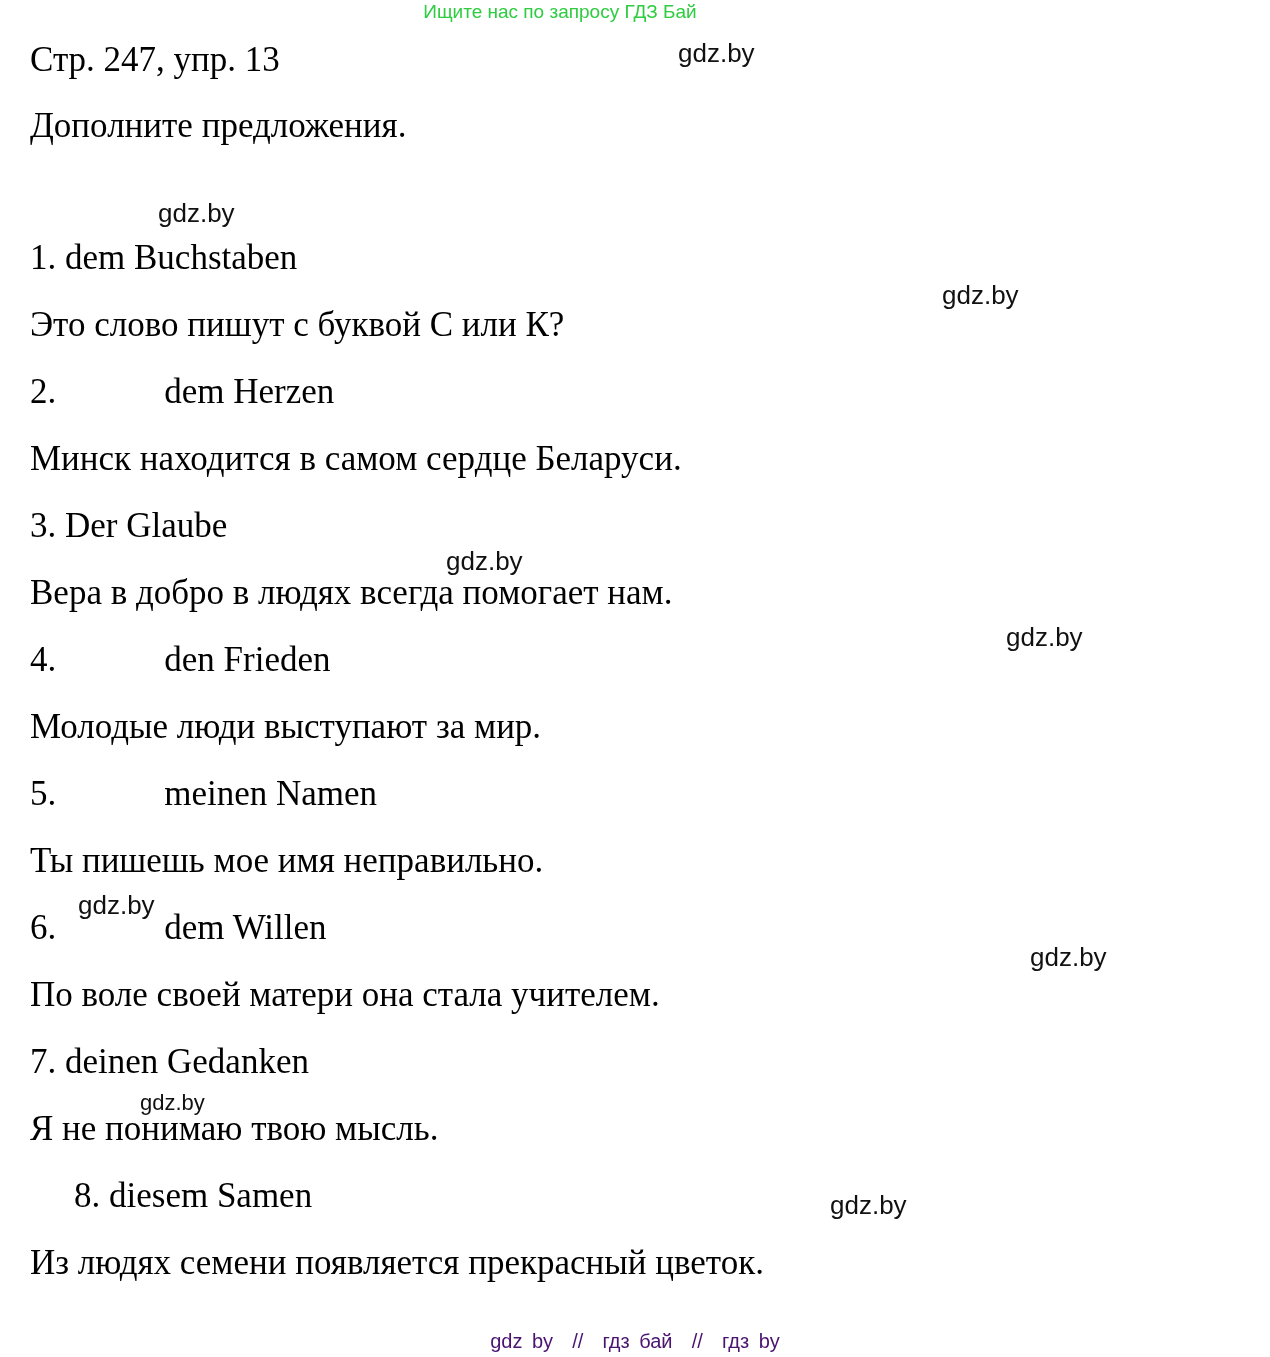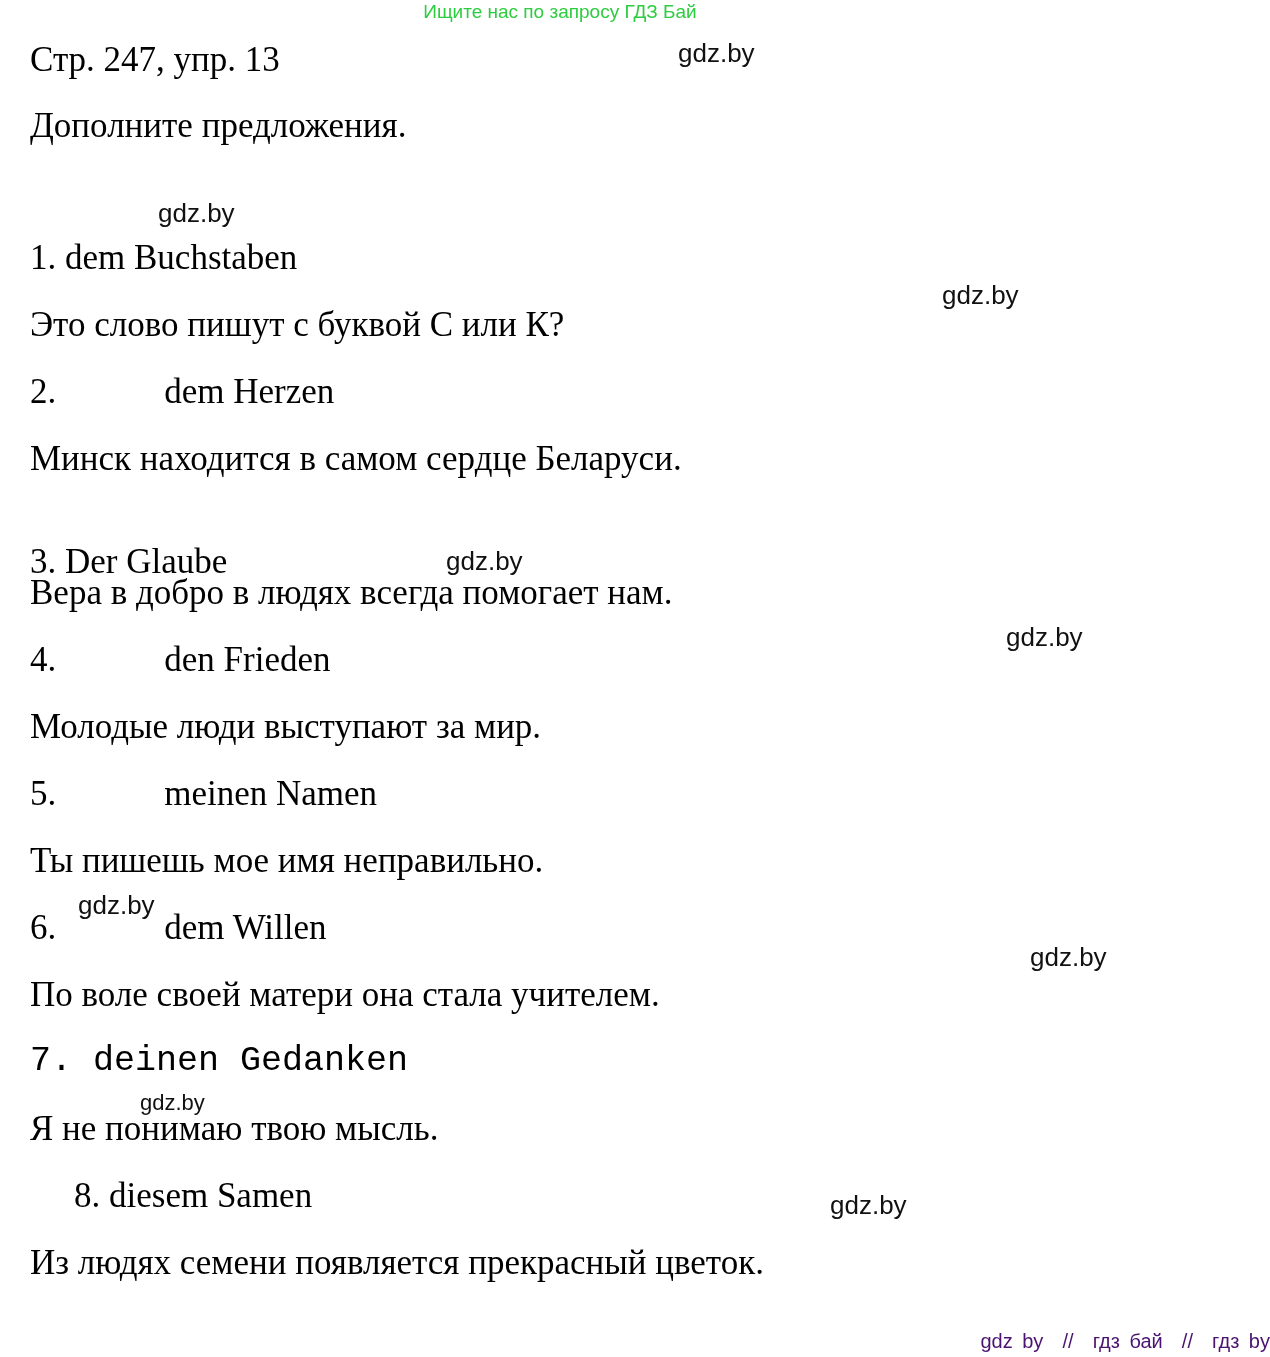--- a/index.html
+++ b/index.html
@@ -12,21 +12,21 @@
     .serif {
       position: absolute; left: 30px;
       font-family: "Liberation Serif", serif; font-size: 35px; color: #000;
       line-height: 1; white-space: nowrap;
     }
     .wm {
       position: absolute; font-family: "Liberation Sans", sans-serif; font-size: 26px;
       color: #111; white-space: nowrap; line-height: 1;
     }
     .footer {
-      position: absolute; left: 0; top: 1330px; width: 1270px; text-align: right;
+      position: absolute; left: 0; top: 1330px; width: 1270px; text-align: center;
       font-family: "Liberation Sans", sans-serif; font-size: 20px; color: #4b1470;
       word-spacing: 4px;
     }
     .num { display: inline-block; }
     .gap { display: inline-block; width: 108px; }
   </style>
 </head>
 <body>
 
 <div class="top-banner">Ищите нас по запросу ГДЗ Бай</div>
@@ -38,42 +38,42 @@
   <span>1.</span>
   <span>dem Buchstaben</span>
 </div>
 <div class="serif" style="top:307px;">Это слово пишут с буквой С или К?</div>
 
 <div class="serif" style="top:374px;">
   <span class="num">2.</span><span class="gap"></span><span>dem Herzen</span>
 </div>
 <div class="serif" style="top:441px;">Минск находится в самом сердце Беларуси.</div>
 
-<div class="serif" style="top:508px;margin-top:36px;">
+<div class="serif" style="top:508px;">
   <span>3.</span>
   <span>Der Glaube</span>
 </div>
 <div class="serif" style="top:575px;">Вера в добро в людях всегда помогает нам.</div>
 
 <div class="serif" style="top:642px;">
   <span class="num">4.</span><span class="gap"></span><span>den Frieden</span>
 </div>
 <div class="serif" style="top:709px;">Молодые люди выступают за мир.</div>
 
 <div class="serif" style="top:776px;">
   <span class="num">5.</span><span class="gap"></span><span>meinen Namen</span>
 </div>
 <div class="serif" style="top:843px;">Ты пишешь мое имя неправильно.</div>
 
 <div class="serif" style="top:910px;">
   <span class="num">6.</span><span class="gap"></span><span>dem Willen</span>
 </div>
 <div class="serif" style="top:977px;text-align:center;">По воле своей матери она стала учителем.</div>
 
-<div class="serif" style="top:1044px;font-family:Liberation Mono, monospace;">
+<div class="serif" style="top:1044px;">
   <span>7.</span>
   <span>deinen Gedanken</span>
 </div>
 <div class="serif" style="top:1111px;">Я не понимаю твою мысль.</div>
 
 <div class="serif" style="top:1178px;margin-left:44px;">
   <span>8.</span>
   <span>diesem Samen</span>
 </div>
 <div class="serif" style="top:1245px;">Из людях семени появляется прекрасный цветок.</div>

